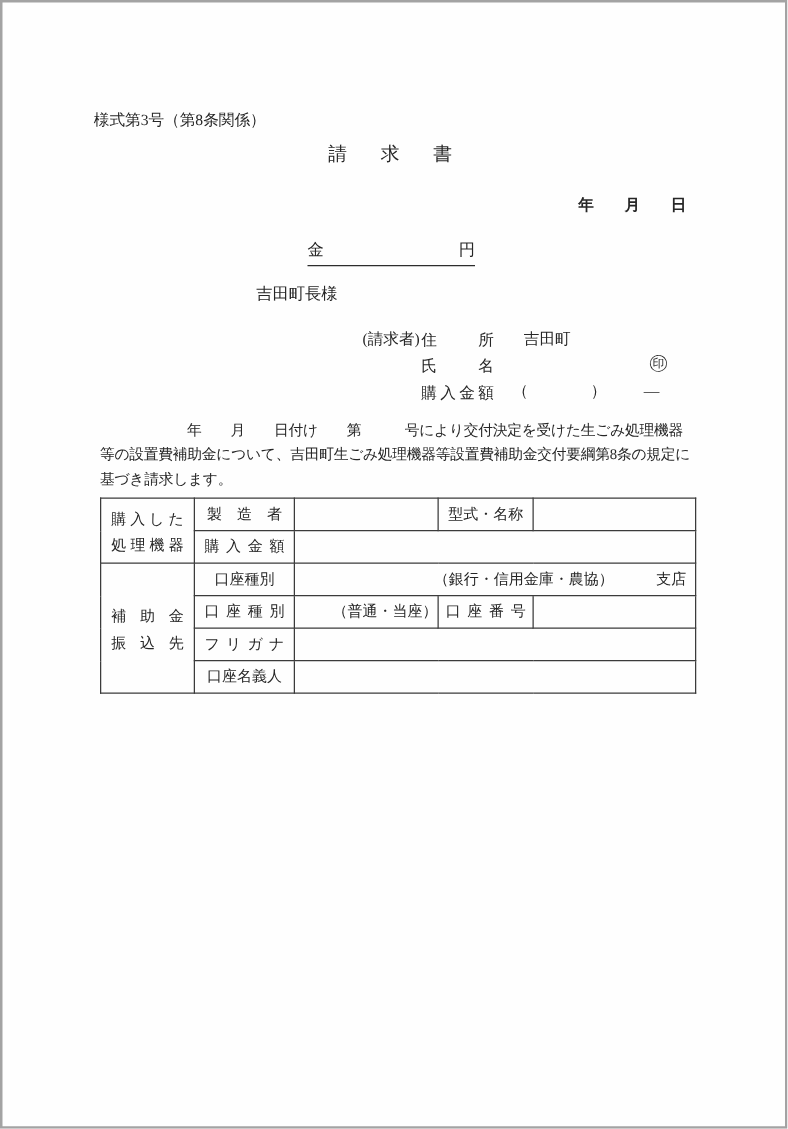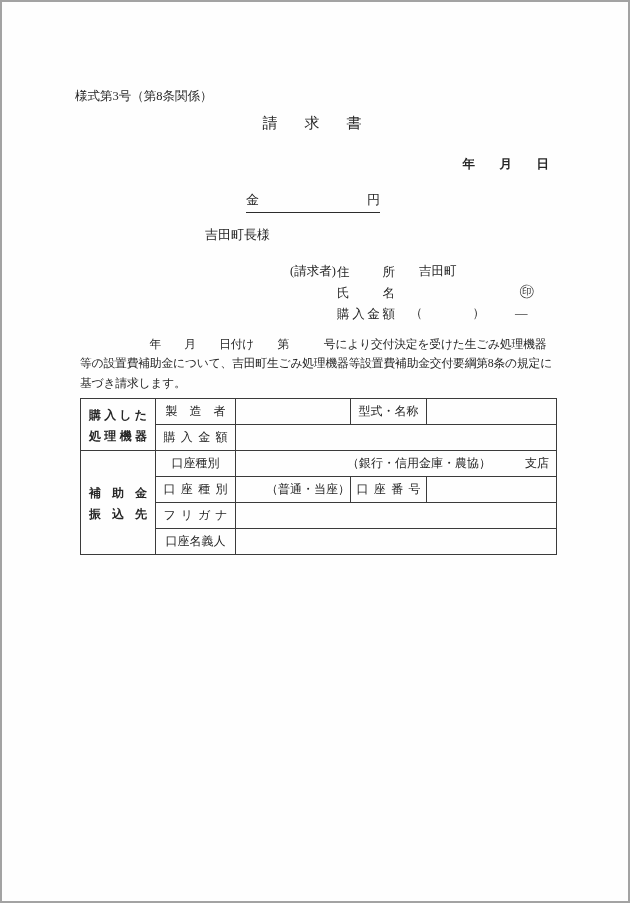--- a/index.html
+++ b/index.html
@@ -38,21 +38,21 @@
   .phone-dash  { display:inline-block; margin-left:30px; }
 
   .body-para { left:78px; top:333px; width:478px; font-size:11.8px; letter-spacing:-0.2px; line-height:19.3px; }
   .body-line { white-space:nowrap; }
 
   .form-table-wrap { left:78px; top:396px; }
   table.form { border-collapse:collapse; table-layout:fixed; width:476px; }
   table.form td { border:1px solid #3b3b3b; height:25px; padding:0; font-size:12px; vertical-align:middle; overflow:hidden; }
   td.lbl { text-align:center; }
   td.group { text-align:center; }
-  .group-line { line-height:20px; text-align:center;font-weight:bold; }
+  .group-line { line-height:20px; text-align:center; }
   td.center { text-align:right; }
   .bank-flex { display:flex; justify-content:flex-end; align-items:flex-end; padding-right:7px; }
   .branch { margin-left:34px; }
   td.light-bottom { border-bottom:1px solid #c6c6c6; }
   td.light-top { border-top:1px solid #c6c6c6; }
 </style>
 </head>
 <body>
 
 <div class="page">

